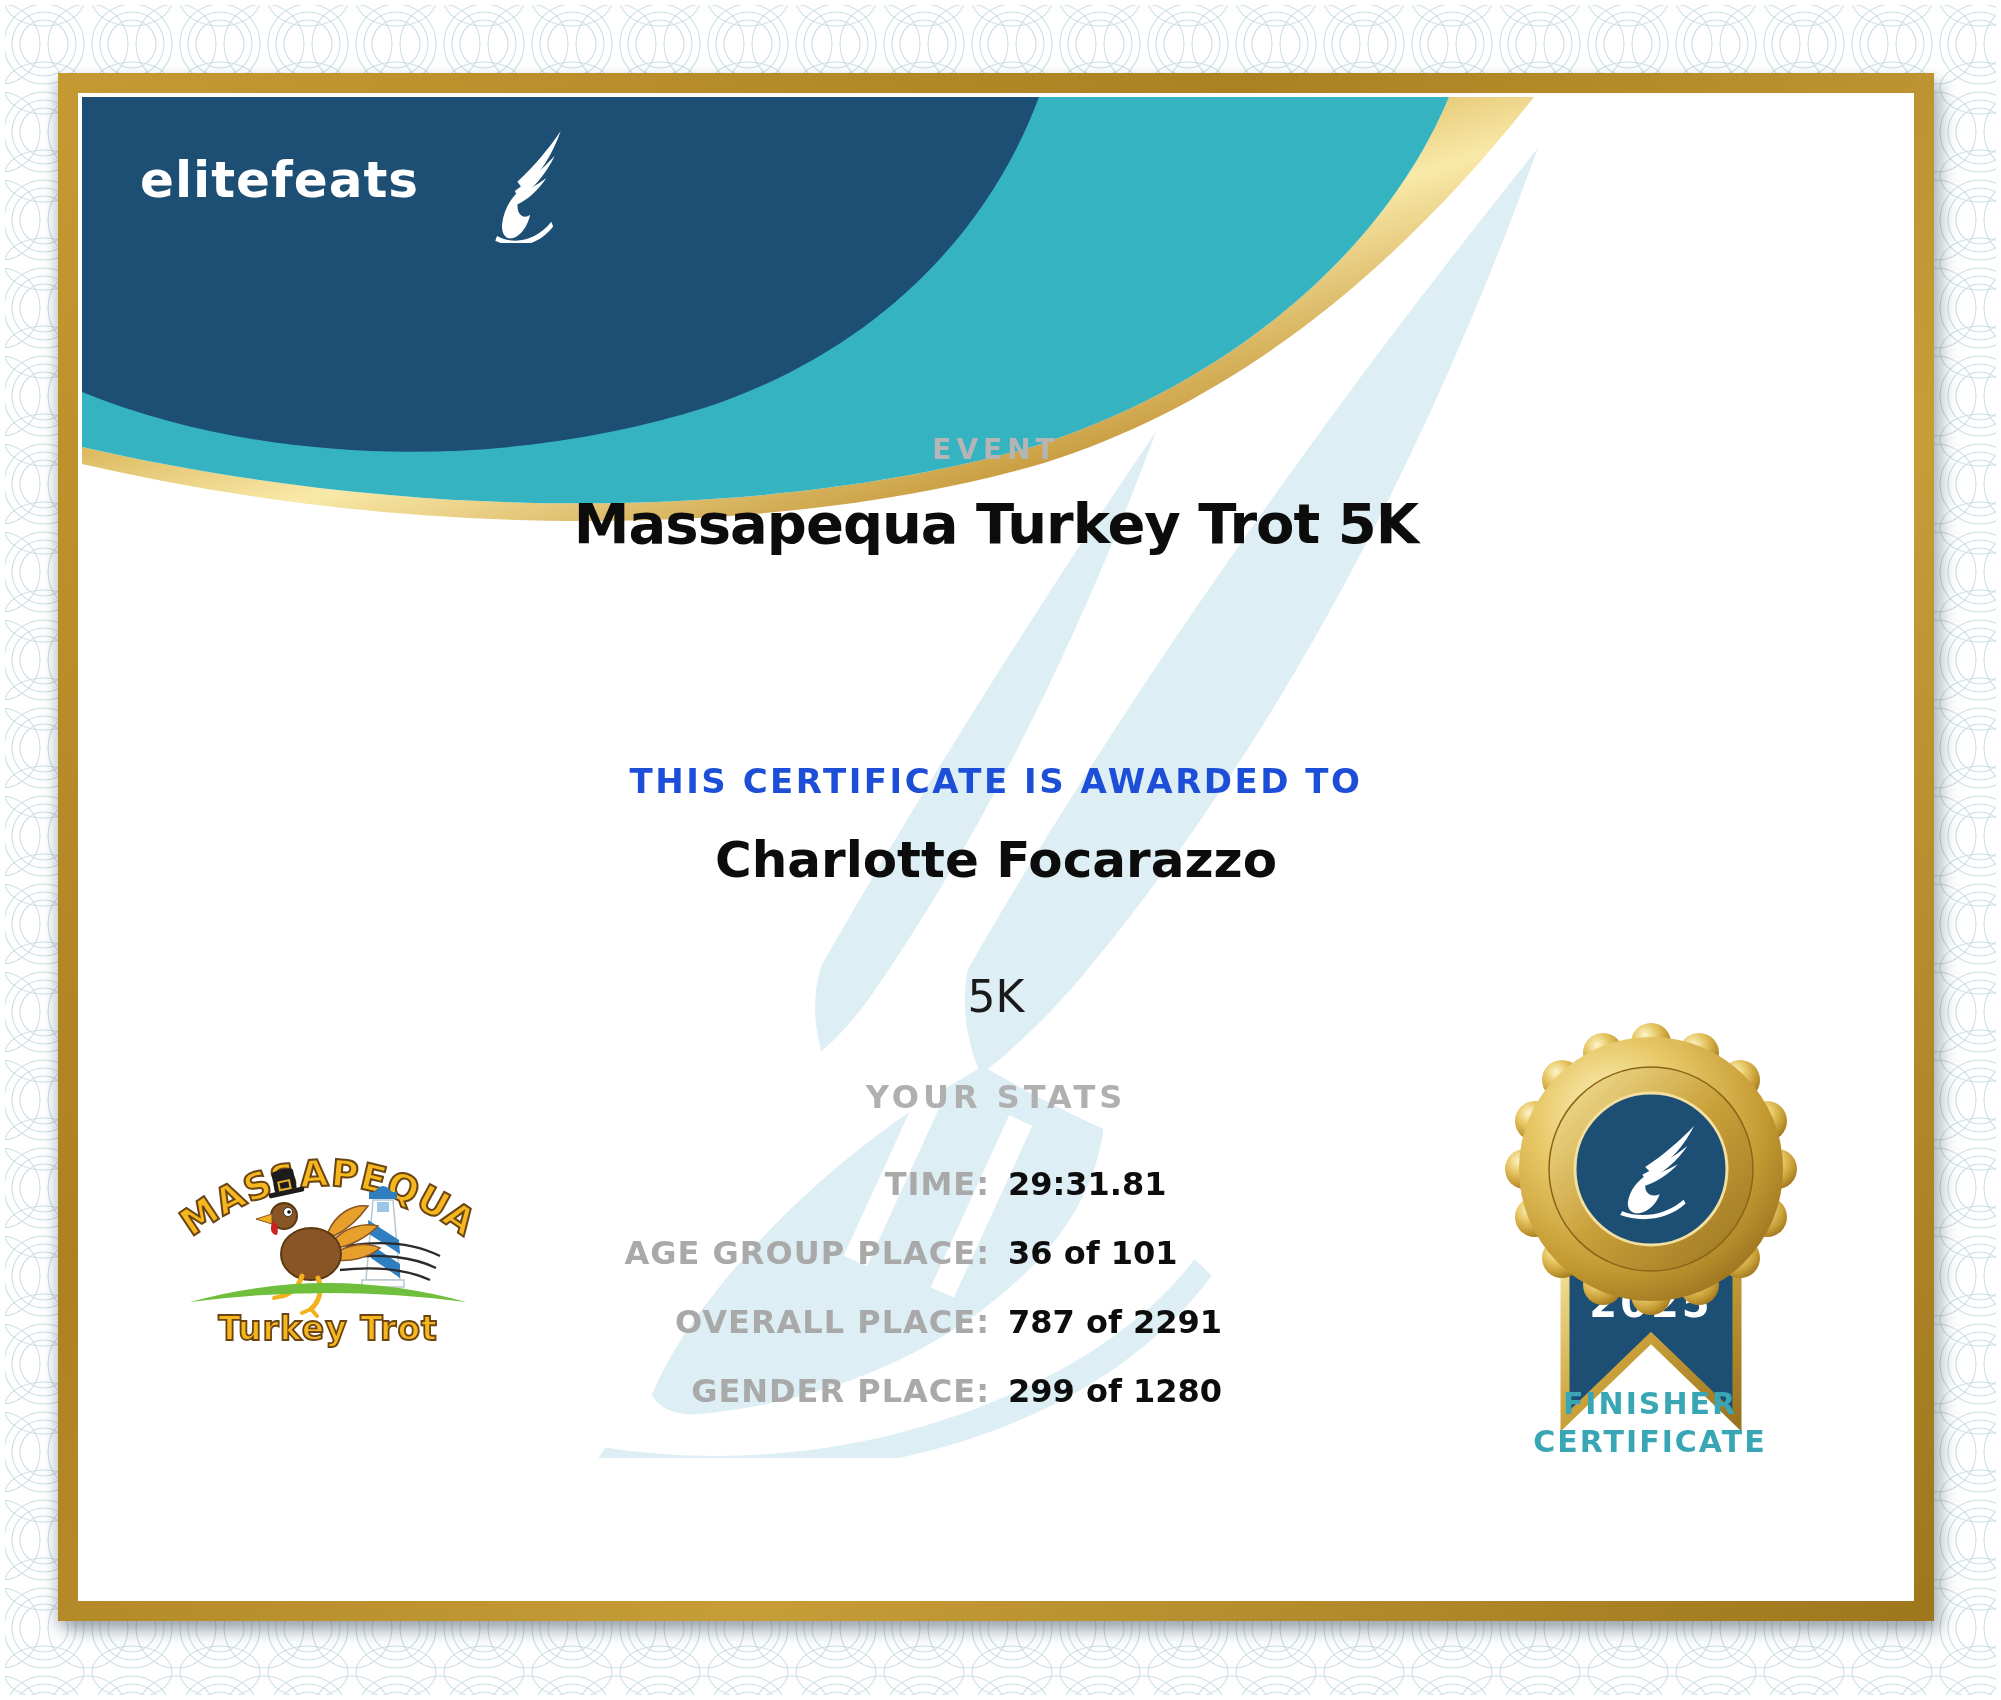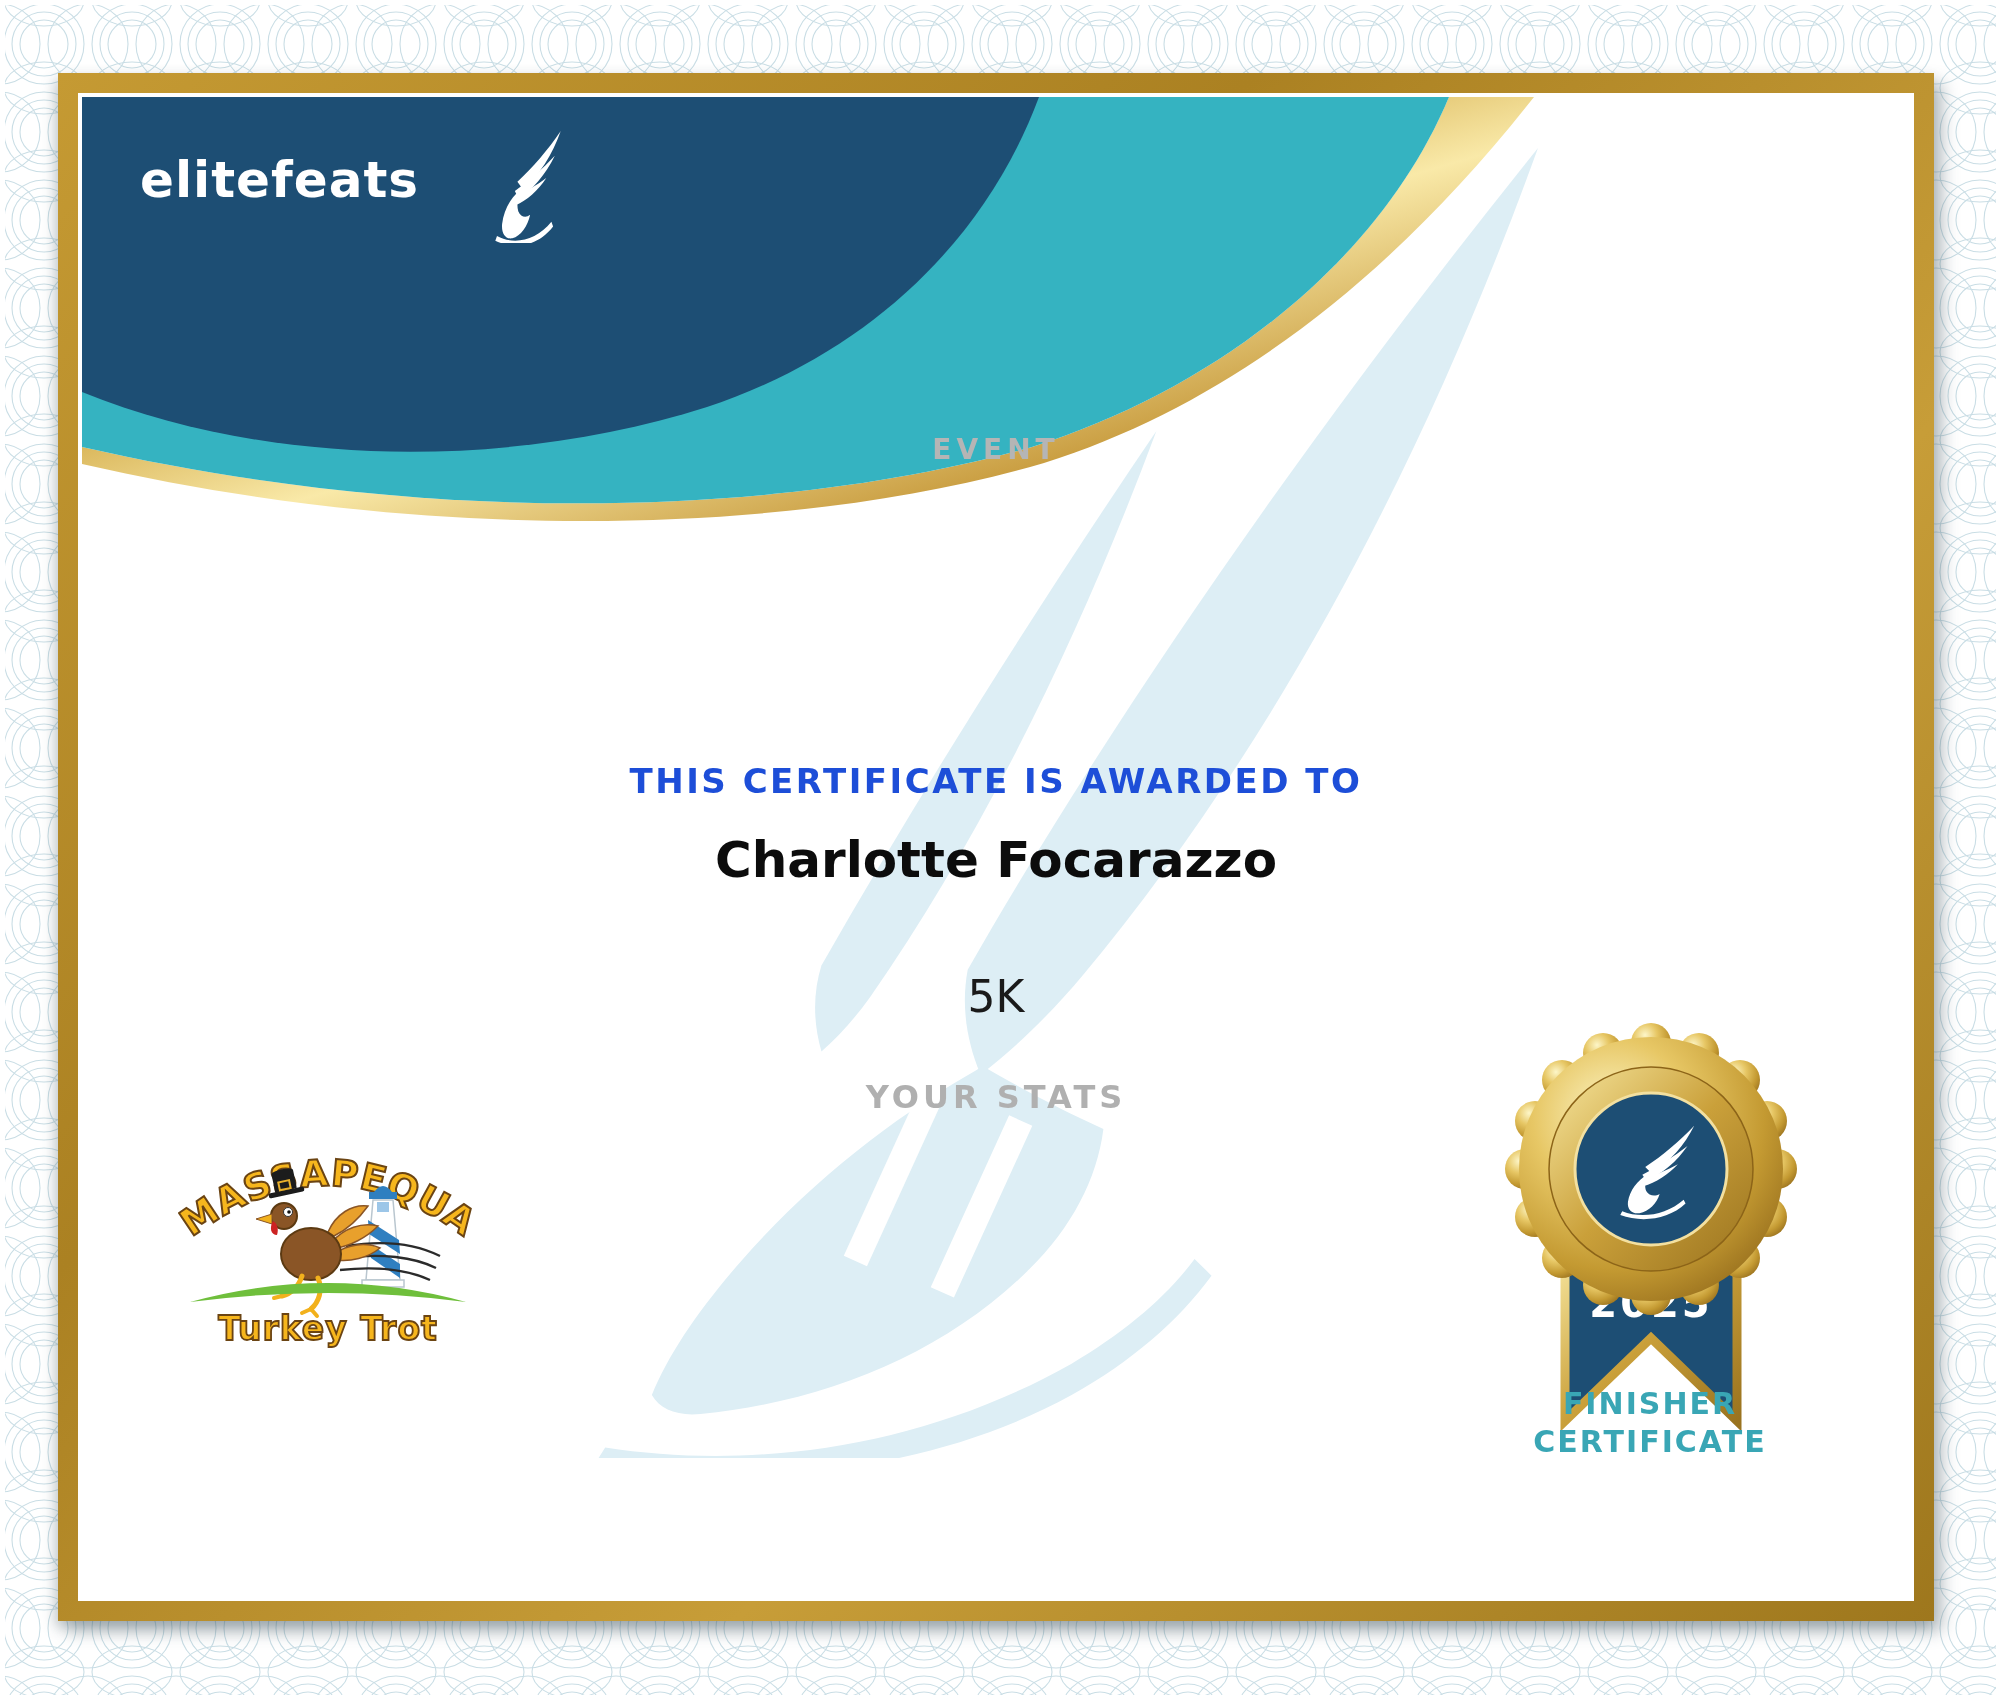--- a/index.html
+++ b/index.html
@@ -101,25 +101,44 @@
         <g fill="#ffffff">
           <path d="M95 5 C85 25 70 43 50 54 L44 48 C62 36 80 21 95 5 Z"></path>
           <path d="M88 26 C77 42 62 55 45 62 L41 56 C58 47 74 37 88 26 Z"></path>
           <path d="M78 45 C68 56 55 64 42 68 L40 62 C54 56 67 51 78 45 Z"></path>
           <path d="M46 56 C36 62 28 72 26 84 C25 92 30 97 38 96 C48 94 56 86 59 76 C54 79 48 78 45 73 C43 68 44 61 48 57 Z"></path>
           <path d="M20 94 C40 102 66 98 84 82 L86 86 C68 103 40 106 18 98 Z"></path>
         </g>
       </svg>
 
       <div class="c-line event-label">EVENT</div>
+      <div class="c-line event-name">Massapequa Turkey Trot 5K</div>
       <div class="c-line award-intro">THIS CERTIFICATE IS AWARDED TO</div>
       <div class="c-line recipient">Charlotte Focarazzo</div>
       <div class="c-line division">5K</div>
       <div class="c-line stats-heading">YOUR STATS</div>
 
+      <div class="stats">
+        <div class="stat-row">
+          <div class="stat-label">TIME:</div>
+          <div class="stat-value">29:31.81</div>
+        </div>
+        <div class="stat-row">
+          <div class="stat-label">AGE GROUP PLACE:</div>
+          <div class="stat-value">36 of 101</div>
+        </div>
+        <div class="stat-row">
+          <div class="stat-label">OVERALL PLACE:</div>
+          <div class="stat-value">787 of 2291</div>
+        </div>
+        <div class="stat-row">
+          <div class="stat-label">GENDER PLACE:</div>
+          <div class="stat-value">299 of 1280</div>
+        </div>
+      </div>
 
       <svg class="event-logo" width="300" height="235" viewBox="0 0 300 235" xmlns="http://www.w3.org/2000/svg">
         <defs>
           <path id="arc" d="M24 102 Q150 14 276 102" fill="none"></path>
         </defs>
 
         <text font-size="37" font-weight="bold" fill="#f6b61d" stroke="#6b4413" stroke-width="2" letter-spacing="1" font-family="DejaVu Sans, sans-serif">
           <textPath href="#arc" startOffset="50%" text-anchor="middle">MASSAPEQUA</textPath>
         </text>
 

